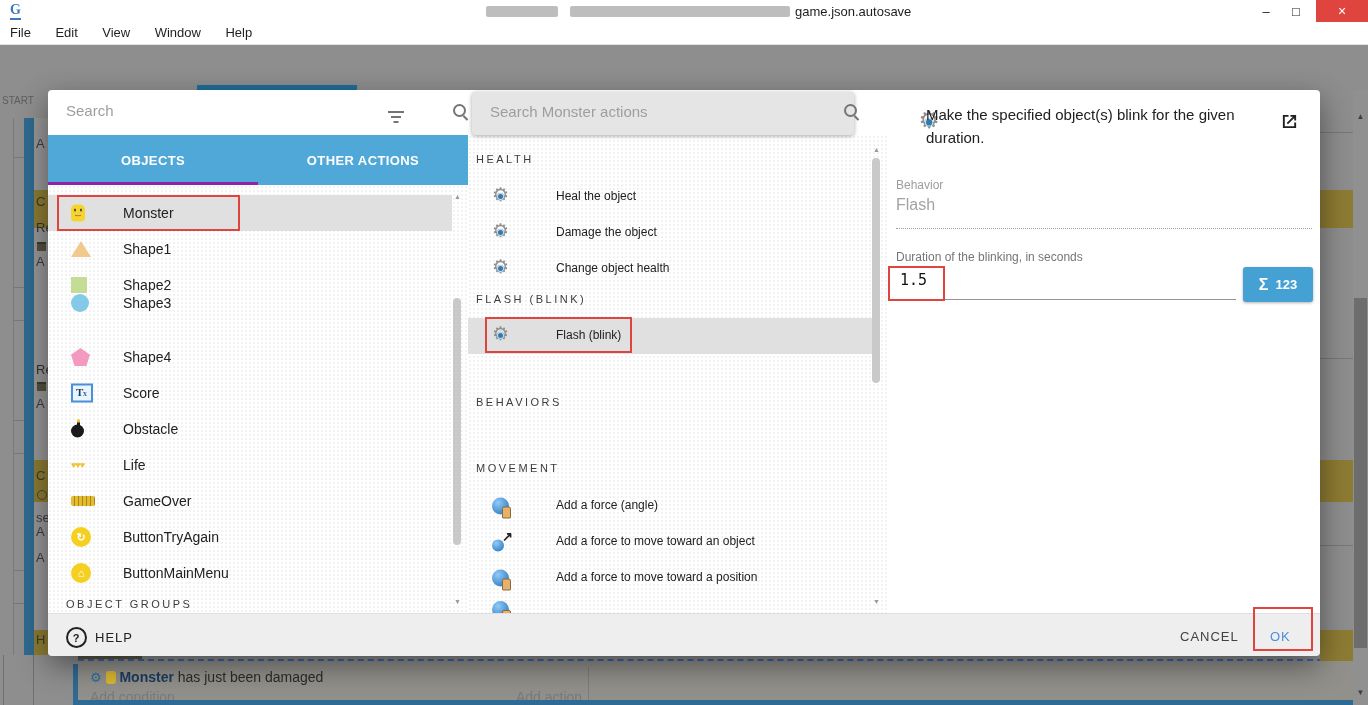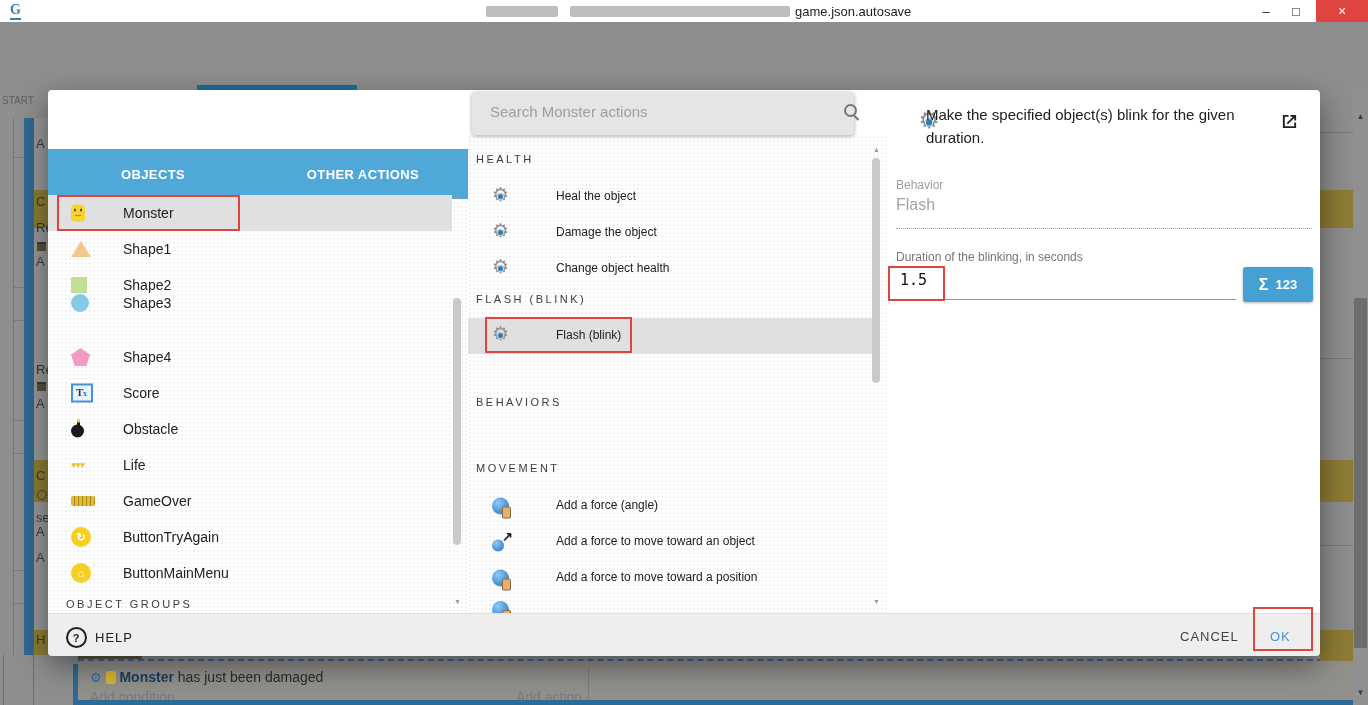--- a/index.html
+++ b/index.html
@@ -66,21 +66,21 @@
 
   
   #dialog{position:absolute;left:48px;top:90px;width:1272px;height:565px;background:#fff;border-radius:4px;
     box-shadow:0 10px 30px rgba(0,0,0,.45);z-index:20}
   .dots{background-image:radial-gradient(rgba(0,0,0,.05) 1px,transparent 1.2px);background-size:4px 4px}
   .search-input{border:none;outline:none;background:transparent;font-family:"Liberation Sans",sans-serif;
     font-size:15px;color:#212121}
   .search-input::placeholder{color:#9e9e9e;opacity:1}
   #mid-search-card{position:absolute;left:424px;top:2px;width:382px;height:43px;background:#e5e5e5;
     border-radius:4px;box-shadow:0 1px 4px rgba(0,0,0,.35)}
-  #tabsbar{position:absolute;left:0;top:59px;width:420px;height:50px}
+  #tabsbar{position:absolute;left:0;top:45px;width:420px;height:50px}
   .tab{position:absolute;top:0;height:50px;width:210px;display:flex;align-items:center;justify-content:center;
     font-size:13px;font-weight:bold;color:#fff;letter-spacing:.4px;cursor:pointer}
   #tab-underline-active{position:absolute;left:0;top:47px;width:210px;height:3px}
   .obj-row{position:absolute;left:0;width:404px;height:36px;cursor:pointer}
   .obj-row .lbl{position:absolute;left:75px;top:10px;font-size:14px;color:#212121}
   .obj-row .ic{position:absolute;left:23px;top:50%;transform:translateY(-50%)}
   .act-row{position:absolute;left:420px;width:404px;height:36px;cursor:pointer}
   .act-row .lbl{position:absolute;left:88px;top:10px;font-size:12px;color:#212121}
   .act-row .ic{position:absolute;left:24px;top:50%;transform:translateY(-50%)}
   .sec-h{position:absolute;left:428px;font-size:11px;letter-spacing:2.5px;color:#3c3c3c}
@@ -153,20 +153,27 @@
   <div id="titlebar">
     <span id="gd-logo">G</span>
     <span class="blurblock" style="left:486px;width:72px"></span>
     <span class="blurblock" style="left:570px;width:220px"></span>
     <span id="title-text">game.json.autosave</span>
     <span class="winctl" style="left:1252px;width:28px">–</span>
     <span class="winctl" style="left:1282px;width:28px">□</span>
     <span class="winctl" id="win-close" style="left:1316px;width:52px">×</span>
   </div>
 
+  <div id="menubar">
+    <span class="menu-item">File</span>
+    <span class="menu-item">Edit</span>
+    <span class="menu-item">View</span>
+    <span class="menu-item">Window</span>
+    <span class="menu-item">Help</span>
+  </div>
 
   <div id="toolbar">
     <svg class="tbi" style="left:8px" viewBox="0 0 30 30">
         <rect x="10" y="2" width="17" height="20" fill="#2e6da0"></rect>
         <rect x="3" y="5" width="18" height="21" fill="#1c4966"></rect>
         <path d="M6 10h12M6 14h12M6 18h8" stroke="#cfe2ef" stroke-width="2" fill="none"></path>
       </svg>
     <svg class="tbi" style="left:46px" viewBox="0 0 30 30">
         <rect x="4" y="4" width="22" height="22" fill="#16405e"></rect>
         <rect x="7" y="11" width="16" height="12" fill="#2e7bb0"></rect>
@@ -303,20 +310,25 @@
     <span id="evt-bottombar"></span>
   </div>
   <span class="olive abs" style="left:1320px;top:655px;width:33px;height:6px"></span>
 
   <div id="dialog">
     
     <div class="abs dots" style="left:0;top:95px;width:420px;height:428px"></div>
     <div class="abs dots" style="left:420px;top:45px;width:420px;height:478px"></div>
 
     
+    <div class="abs" style="left:0;top:0;width:420px;height:45px">
+      <input class="search-input abs" style="left: 16px; top: 11px; width: 300px;" placeholder="Search">
+      <span class="filt abs" style="left:340px;top:17px"><i></i><i></i><i></i></span>
+      <span class="mag abs" style="left:385px;top:14px"></span>
+    </div>
 
     
     <div id="tabsbar" style="background:#4fa8d8">
       <div class="tab" style="left:0">OBJECTS</div>
       <div class="tab" style="left:210px">OTHER ACTIONS</div>
       <div id="tab-underline-active" style="background:#8e24aa"></div>
     </div>
 
     
     <div class="obj-row" style="top:105px;background:#e0e0e0">

